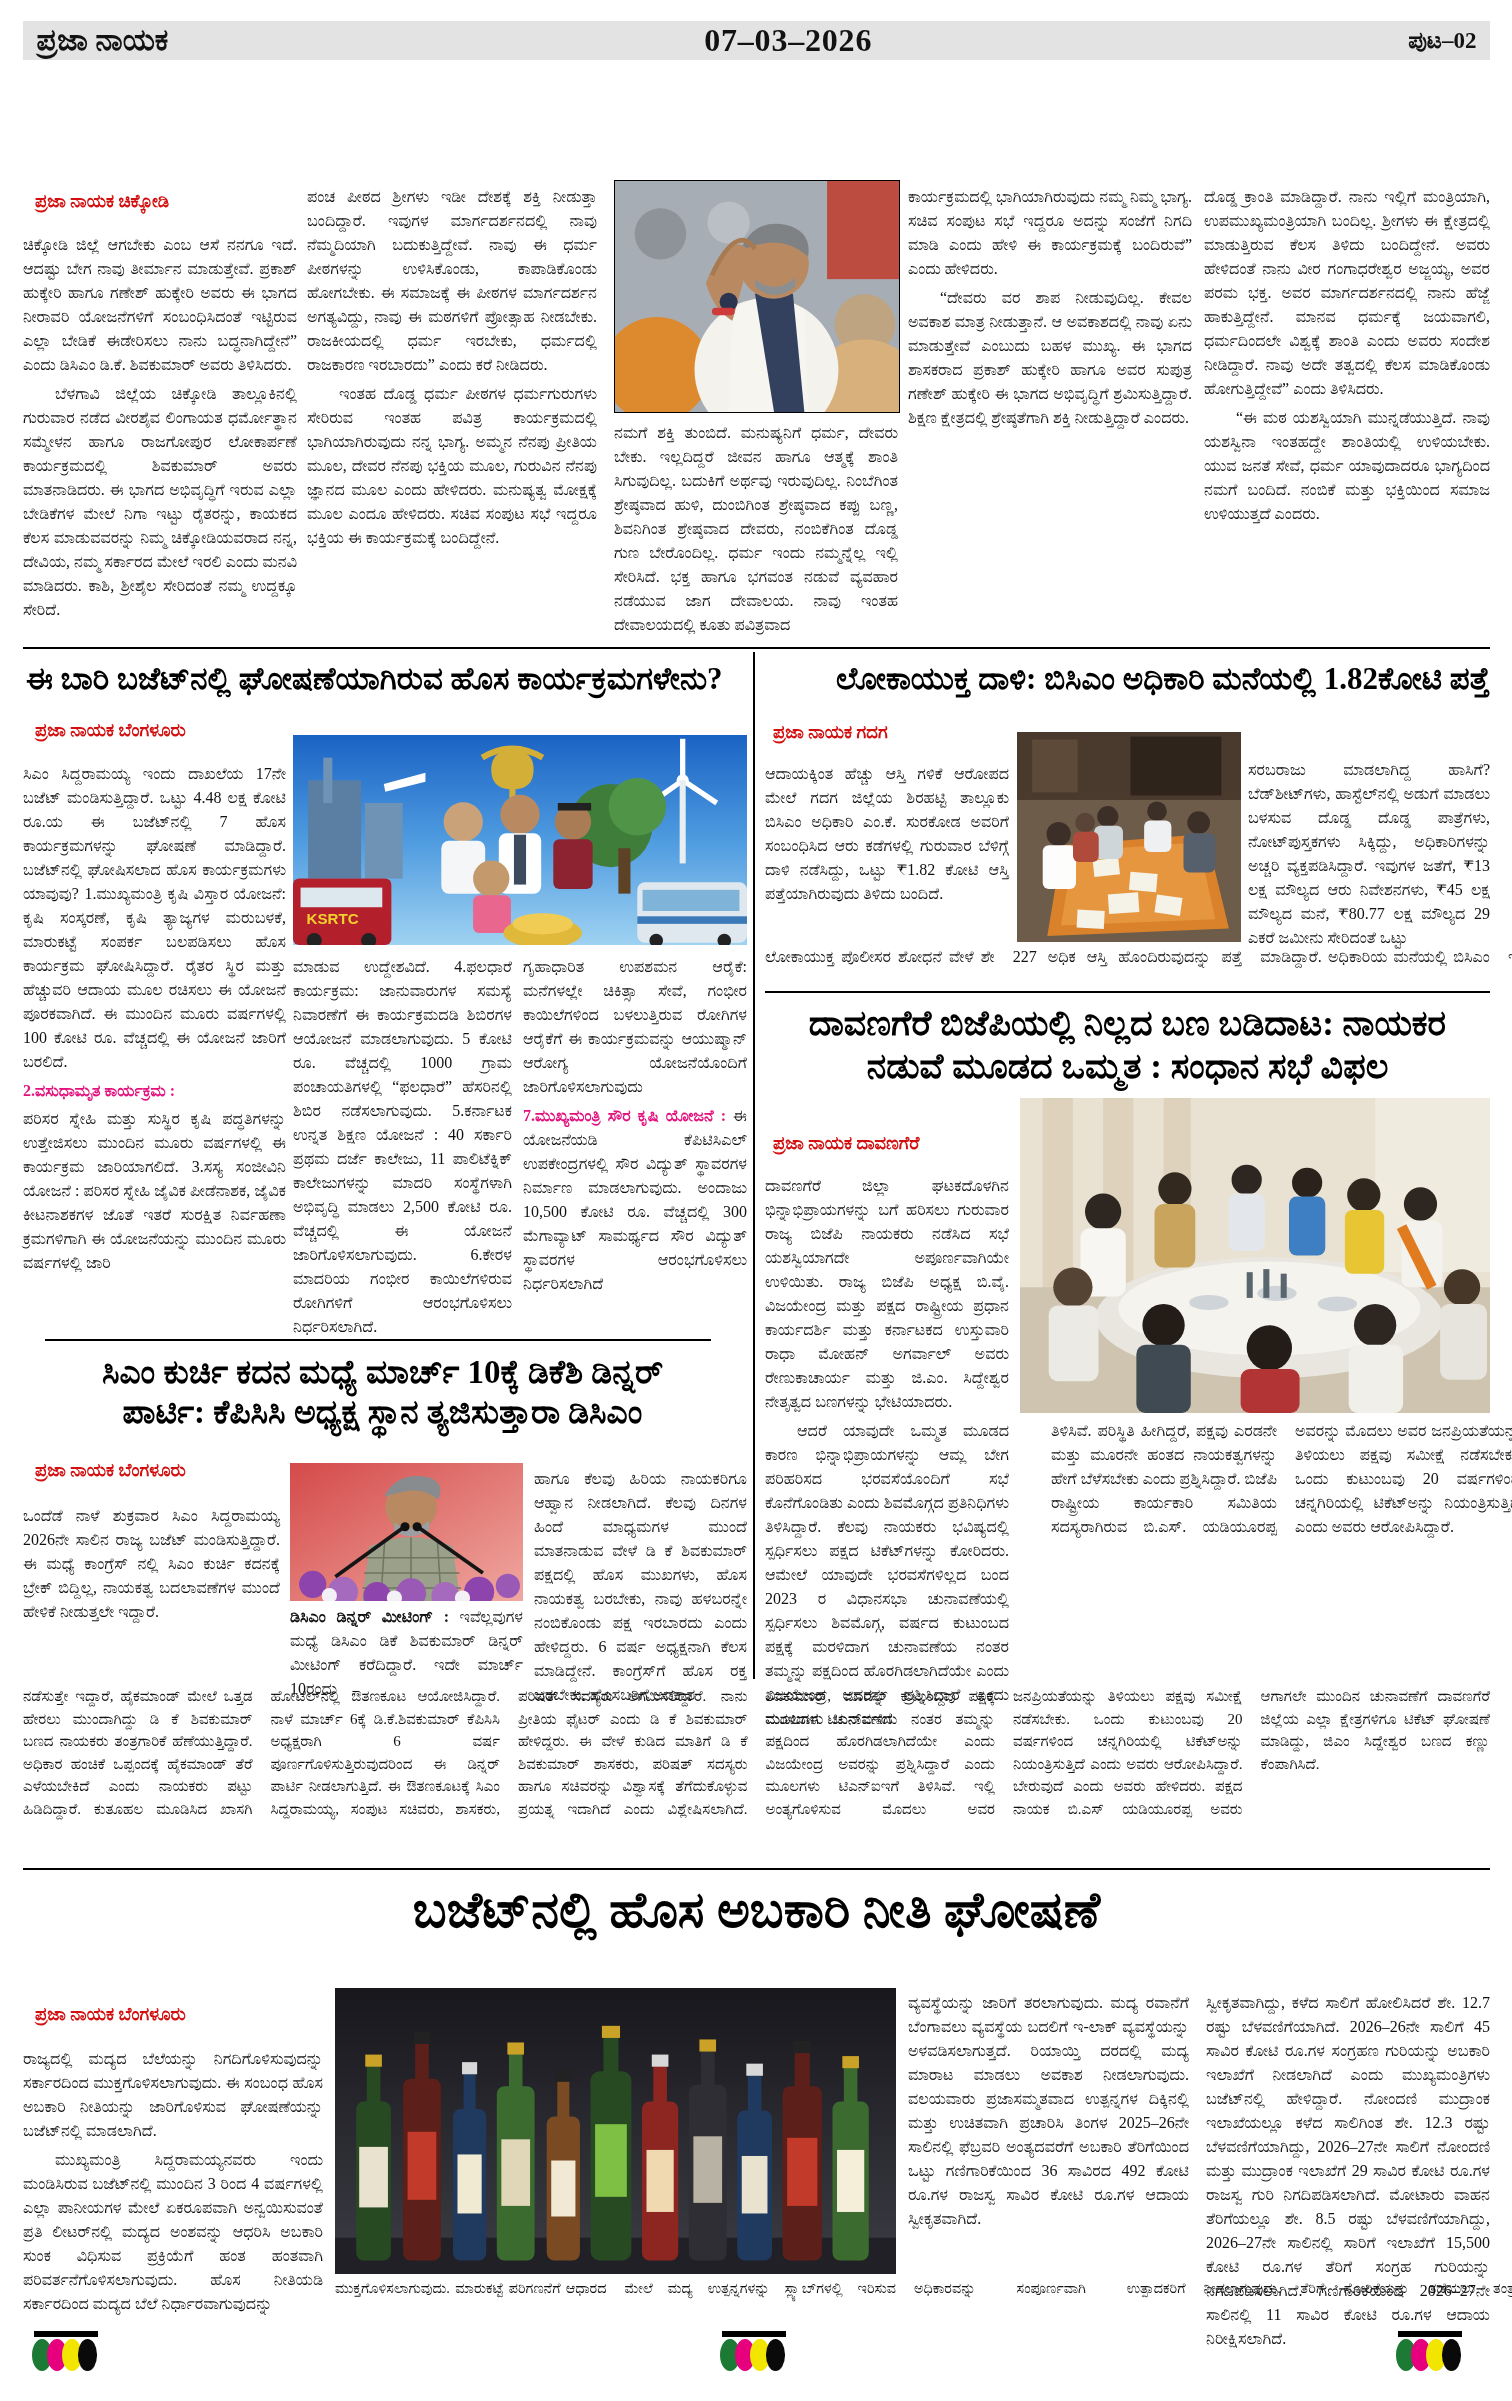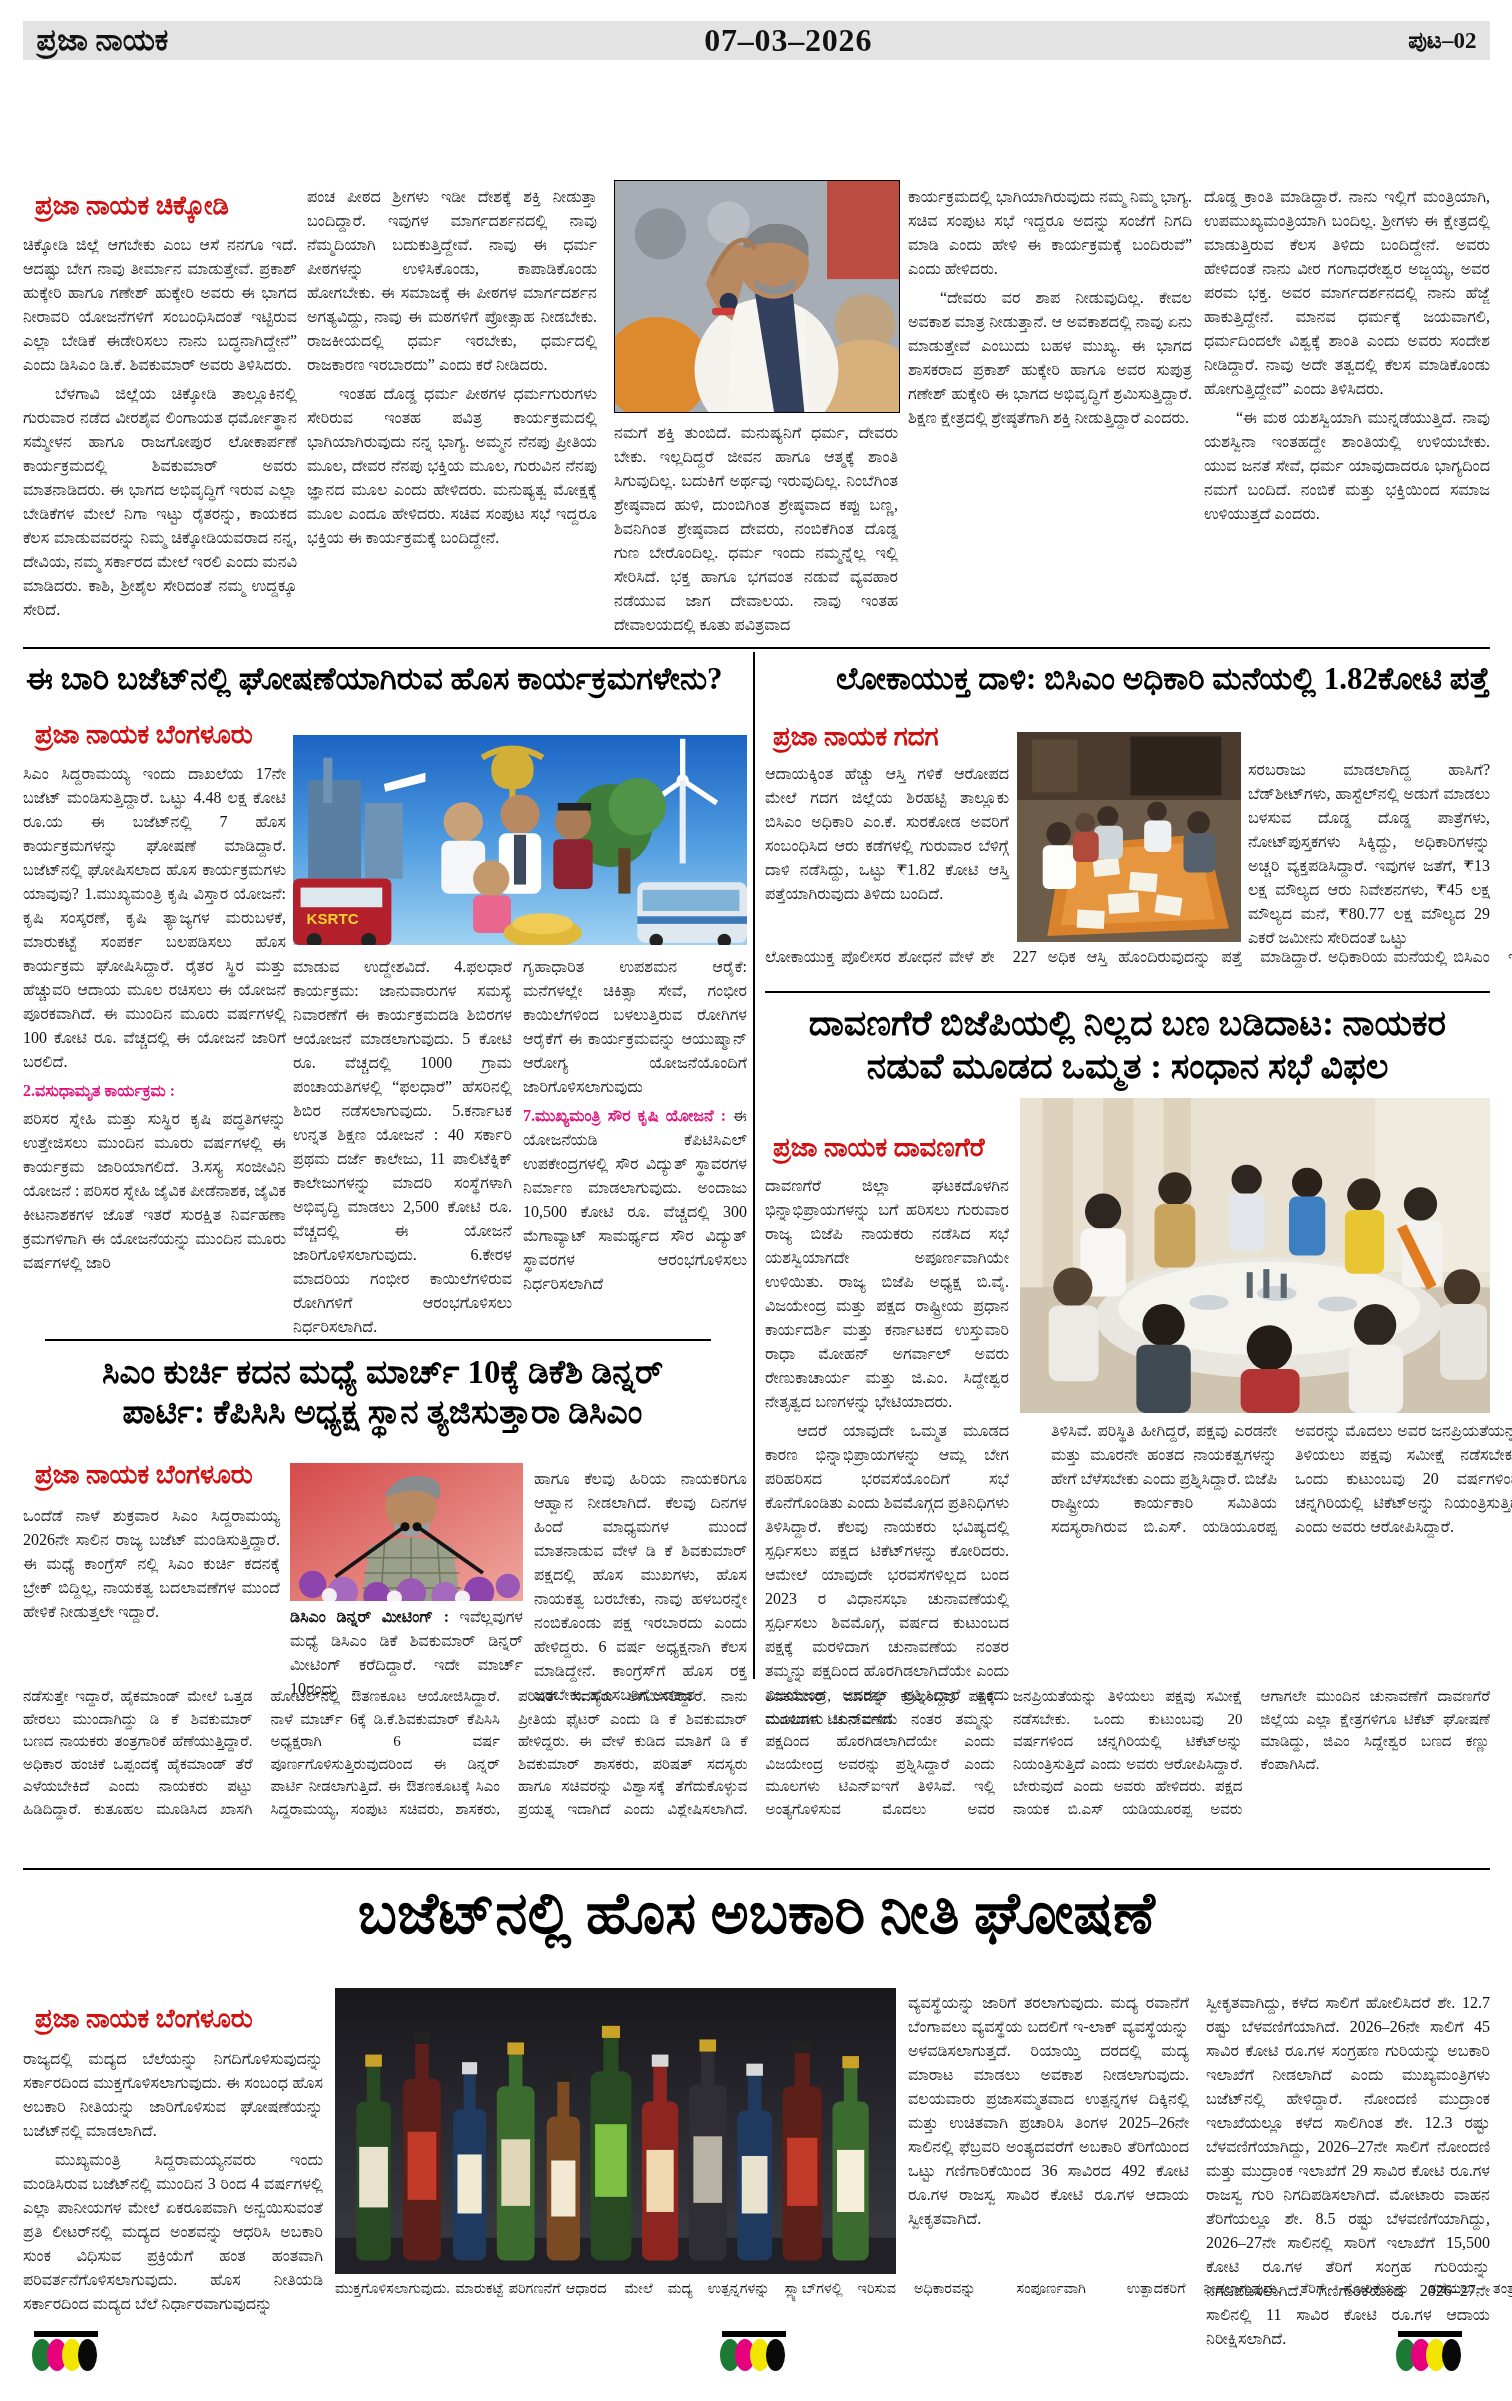--- a/index.html
+++ b/index.html
@@ -10,22 +10,22 @@
             padding:0 13.6px;box-sizing:border-box;}
   .mast-title{font-size:30px;font-weight:bold;}
   .mast-date{font-size:32px;font-weight:bold;letter-spacing:0.8px;}
   .mast-page{font-size:23px;font-weight:bold;}
   .hl{font-weight:bold;color:#000;text-align:center;line-height:1.22;}
   .hl-main{font-size:48px;line-height:1.05;}
   .hl-2{font-size:31px;text-align:left;}
   .hl-3{font-size:31px;text-align:right;}
   .hl-4{font-size:35px;}
   .hl-5{font-size:33px;}
-  .hl-6{font-size:58px;line-height:1.0;}
-  .byline{color:#d30f0f;font-weight:bold;font-size:26px;}
+  .hl-6{font-size:50px;line-height:1.0;}
+  .byline{color:#d30f0f;font-weight:bold;font-size:18px;}
   .bt{font-size:16px;line-height:1.5;text-align:justify;text-justify:inter-word;}
   .bt p{margin:0 0 4.5px 0;text-indent:32px;}
   .bt p.noind{text-indent:0;}
   .sub-pink{color:#e3117e;font-weight:bold;}
   .boldlead{font-weight:bold;}
   .rule{background:#000;}
   .cols2{column-count:2;column-gap:18px;}
   .cols3{column-count:3;column-gap:18px;}
   .cols6{column-count:6;column-gap:18px;}
   .photo{overflow:hidden;background:#ccc;}

